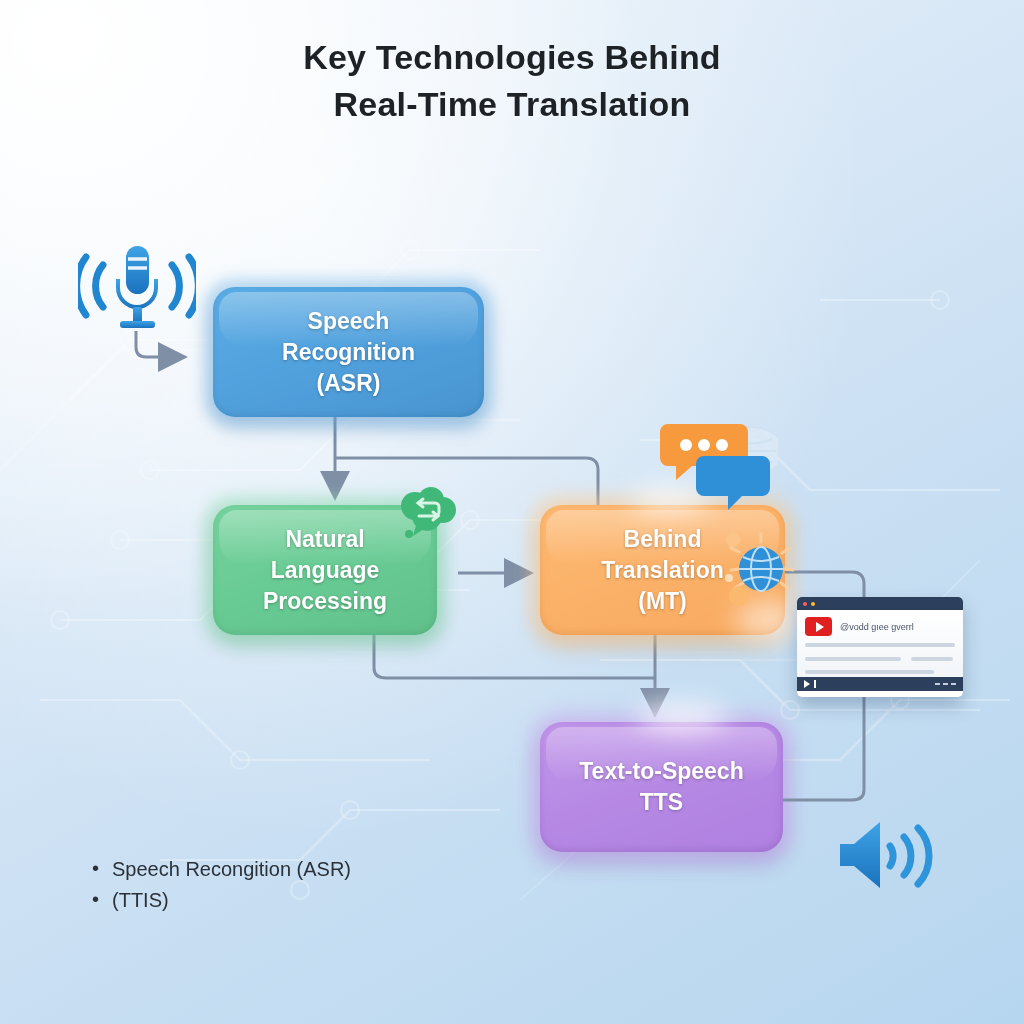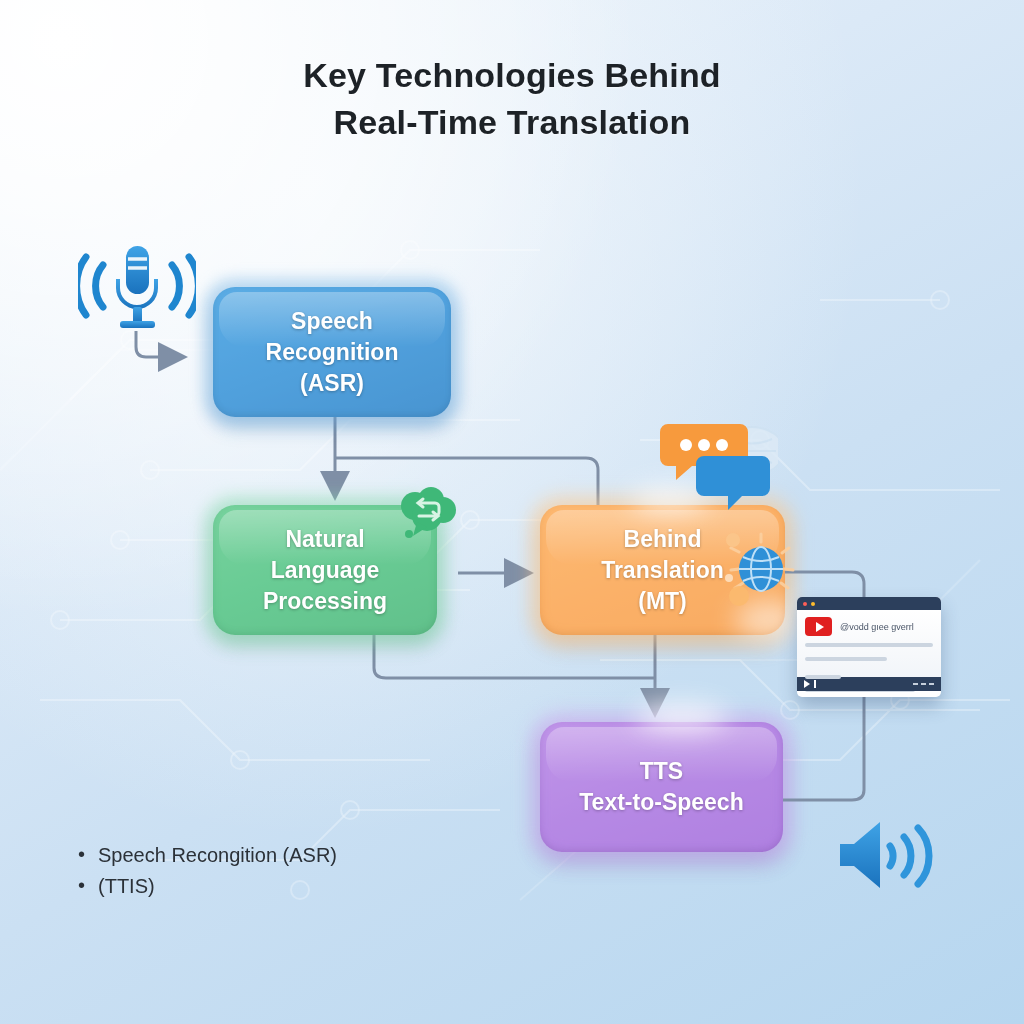--- a/index.html
+++ b/index.html
@@ -12,21 +12,21 @@
     background:
       radial-gradient(circle at 6% 4%, #ffffff 0%, rgba(255,255,255,0.85) 10%, rgba(255,255,255,0.0) 42%),
       radial-gradient(ellipse at 30% 18%, #f3f8fc 0%, rgba(243,248,252,0) 55%),
       linear-gradient(150deg, #eef5fb 0%, #dbe9f7 32%, #cbe0f3 58%, #b6d6ef 100%);
     overflow:hidden;
   }
   
   #circuit{position:absolute;inset:0;opacity:.55;pointer-events:none;}
 
   .title{
-    position:absolute;left:0;right:0;top:52px;text-align:center;
+    position:absolute;left:0;right:0;top:34px;text-align:center;
     color:#1d2227;font-weight:bold;font-size:34px;line-height:47px;
     letter-spacing:.2px;
     text-shadow:0 1px 2px rgba(255,255,255,.65);
   }
   .title span{display:block;}
 
   
   .node{
     position:absolute;border-radius:22px;
     display:flex;align-items:center;justify-content:center;
@@ -40,21 +40,21 @@
     position:absolute;inset:-9px;border-radius:30px;z-index:-2;
   }
   .node .inner{position:relative;z-index:2;}
   .node::after{ 
     content:"";position:absolute;left:6px;right:6px;top:5px;height:42%;
     border-radius:18px 18px 26px 26px;
     background:linear-gradient(180deg,rgba(255,255,255,.30),rgba(255,255,255,0));
     pointer-events:none;z-index:1;
   }
 
-  #node-asr{left:213px;top:287px;width:238px;height:130px;
+  #node-asr{left:213px;top:287px;width:271px;height:130px;
     background:linear-gradient(160deg,#41a3e3 0%,#2f90d7 45%,#1e77bf 100%);
     box-shadow:0 10px 20px rgba(28,90,150,.28), inset 0 -3px 6px rgba(0,0,0,.12);}
   #node-asr .halo{background:rgba(125,185,230,.45);filter:blur(7px);}
 
   #node-nlp{left:213px;top:505px;width:224px;height:130px;
     background:linear-gradient(160deg,#63c98c 0%,#46bb79 48%,#36a566 100%);
     box-shadow:0 10px 20px rgba(40,120,80,.25), inset 0 -3px 6px rgba(0,0,0,.10);}
   #node-nlp .halo{background:rgba(140,220,175,.50);filter:blur(8px);}
 
   #node-mt{left:540px;top:505px;width:245px;height:130px;
@@ -76,21 +76,21 @@
 
   
   .art{position:absolute;z-index:8;}
   #mic{left:78px;top:243px;width:118px;height:96px;}
   #mic-wire{left:78px;top:243px;width:130px;height:130px;z-index:4;}
   #bubbles{left:660px;top:415px;width:118px;height:98px;z-index:9;}
   #globe-badge{left:725px;top:530px;width:72px;height:78px;z-index:9;}
   #speaker{left:838px;top:818px;width:96px;height:74px;}
 
   #browser{
-    position:absolute;left:797px;top:597px;width:144px;height:100px;z-index:9;
+    position:absolute;left:797px;top:597px;width:166px;height:100px;z-index:9;
     border-radius:5px;overflow:hidden;
     box-shadow:0 9px 18px rgba(40,70,110,.30);
     background:#ffffff;
   }
   #browser .bar{height:13px;background:#2c3f5c;display:flex;align-items:center;padding-left:6px;gap:4px;}
   #browser .dot{width:4px;height:4px;border-radius:50%;}
   #browser .body{padding:7px 8px 4px 8px;background:linear-gradient(180deg,#ffffff,#f2f5f9);height:67px;box-sizing:border-box;}
   #browser .row1{display:flex;align-items:center;gap:8px;margin-bottom:7px;}
   #browser .play{width:27px;height:19px;border-radius:4px;background:#e02020;display:flex;align-items:center;justify-content:center;}
   #browser .play i{display:block;width:0;height:0;border-left:8px solid #fff;border-top:5px solid transparent;border-bottom:5px solid transparent;margin-left:2px;}
@@ -99,21 +99,21 @@
   #browser .foot{height:14px;background:#2c3f5c;display:flex;align-items:center;justify-content:space-between;padding:0 7px;}
   #browser .foot .lc{display:flex;align-items:center;gap:4px;}
   #browser .foot .tri{width:0;height:0;border-left:6px solid #fff;border-top:4px solid transparent;border-bottom:4px solid transparent;}
   #browser .foot .pb{width:2px;height:8px;background:#fff;}
   #browser .foot .rc{display:flex;gap:3px;}
   #browser .foot .rc b{display:block;width:5px;height:2px;background:#c6cfdb;}
 
   
   #bullets{position:absolute;left:72px;top:840px;z-index:8;
     color:#2b3138;font-size:20px;line-height:31px;}
-  #bullets ul{margin:0;padding-left:26px;list-style:none;}
+  #bullets ul{margin:14px;padding-left:26px;list-style:none;}
   #bullets li{position:relative;white-space:nowrap;}
   #bullets li::before{content:"•";position:absolute;left:-20px;top:-1px;font-size:20px;color:#2b3138;}
 </style>
 </head>
 <body>
 
 <div id="canvas">
 
   <svg id="circuit" viewBox="0 0 1024 1024" preserveAspectRatio="none">
     <g stroke="#ffffff" stroke-width="2" fill="none" opacity="0.55">
@@ -198,22 +198,22 @@
     <div class="inner">
       <div>Behind</div>
       <div>Translation</div>
       <div>(MT)</div>
     </div>
   </div>
 
   <div class="node" id="node-tts">
     <div class="halo"></div>
     <div class="inner">
+      <div>Text-to-Speech</div>
       <div>TTS</div>
-      <div>Text-to-Speech</div>
     </div>
   </div>
 
   <div class="topglow" style="left:630px;top:486px;width:80px;height:26px;opacity:.75;"></div>
   <div class="topglow" style="left:636px;top:704px;width:92px;height:26px;opacity:.8;"></div>
   <div class="topglow" style="left:735px;top:600px;width:70px;height:40px;opacity:.55;"></div>
 
   <svg id="mic-wire" class="art" viewBox="0 0 130 130">
     <defs>
       <marker id="arrow2" markerWidth="11" markerHeight="11" refX="8" refY="5.5" orient="auto">

